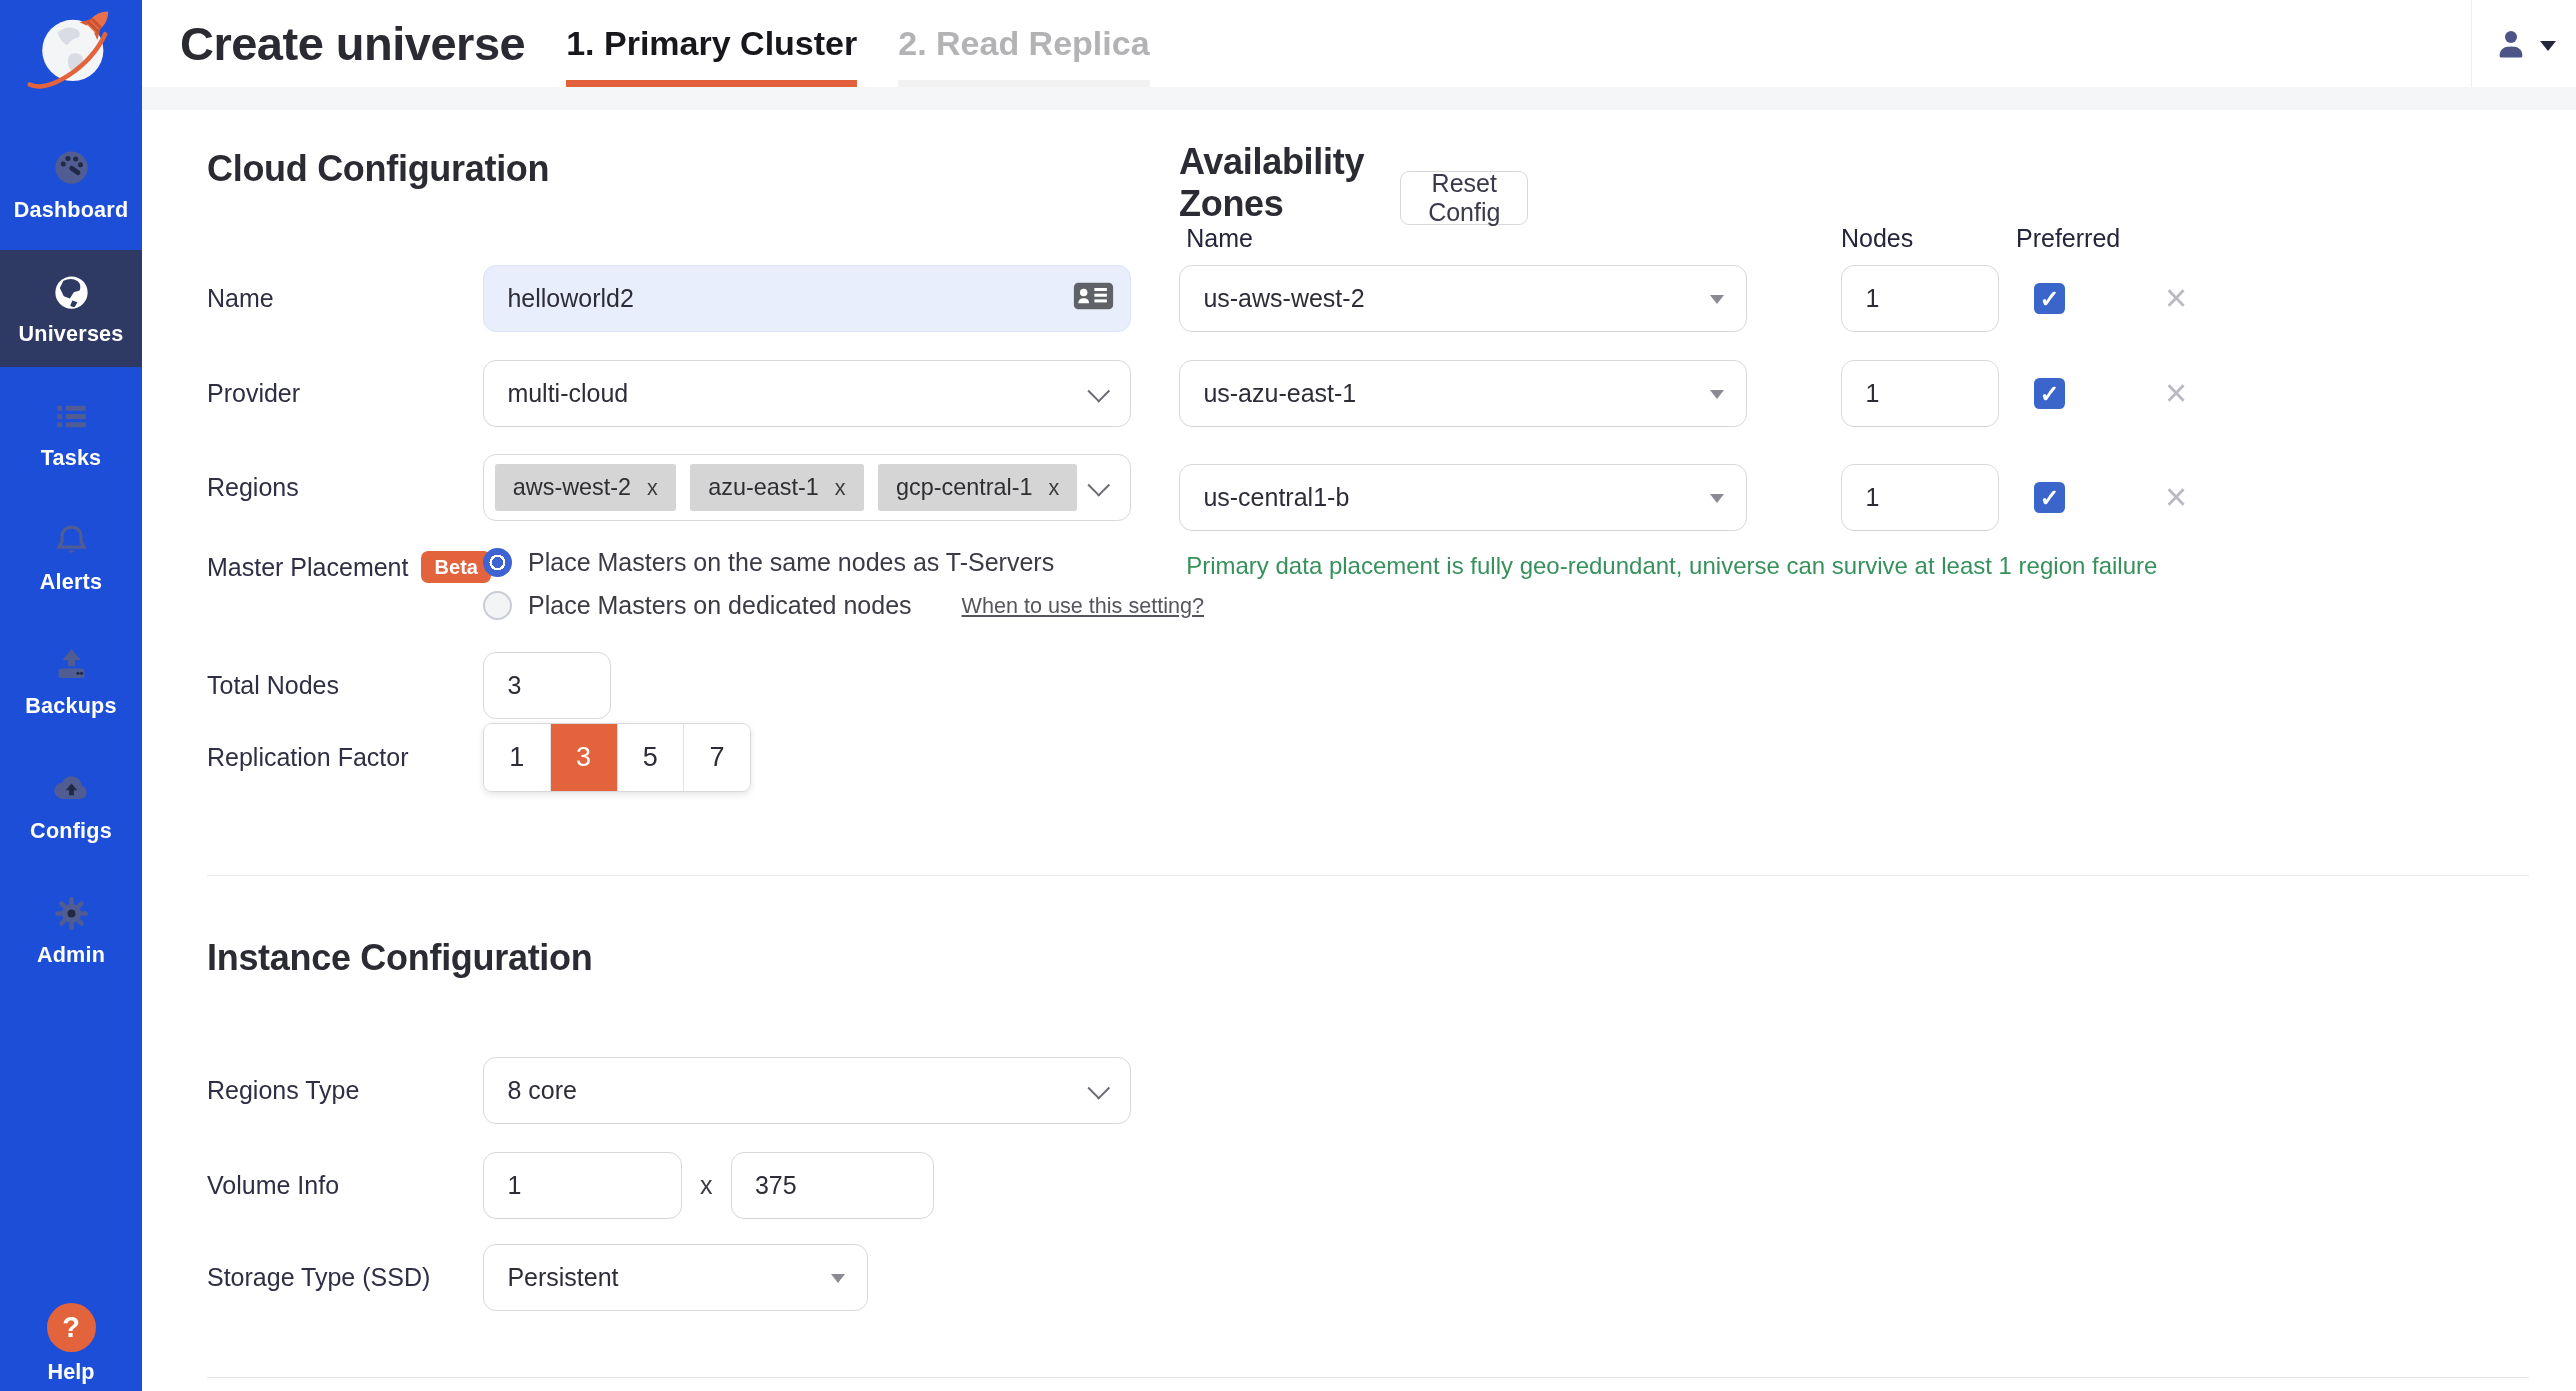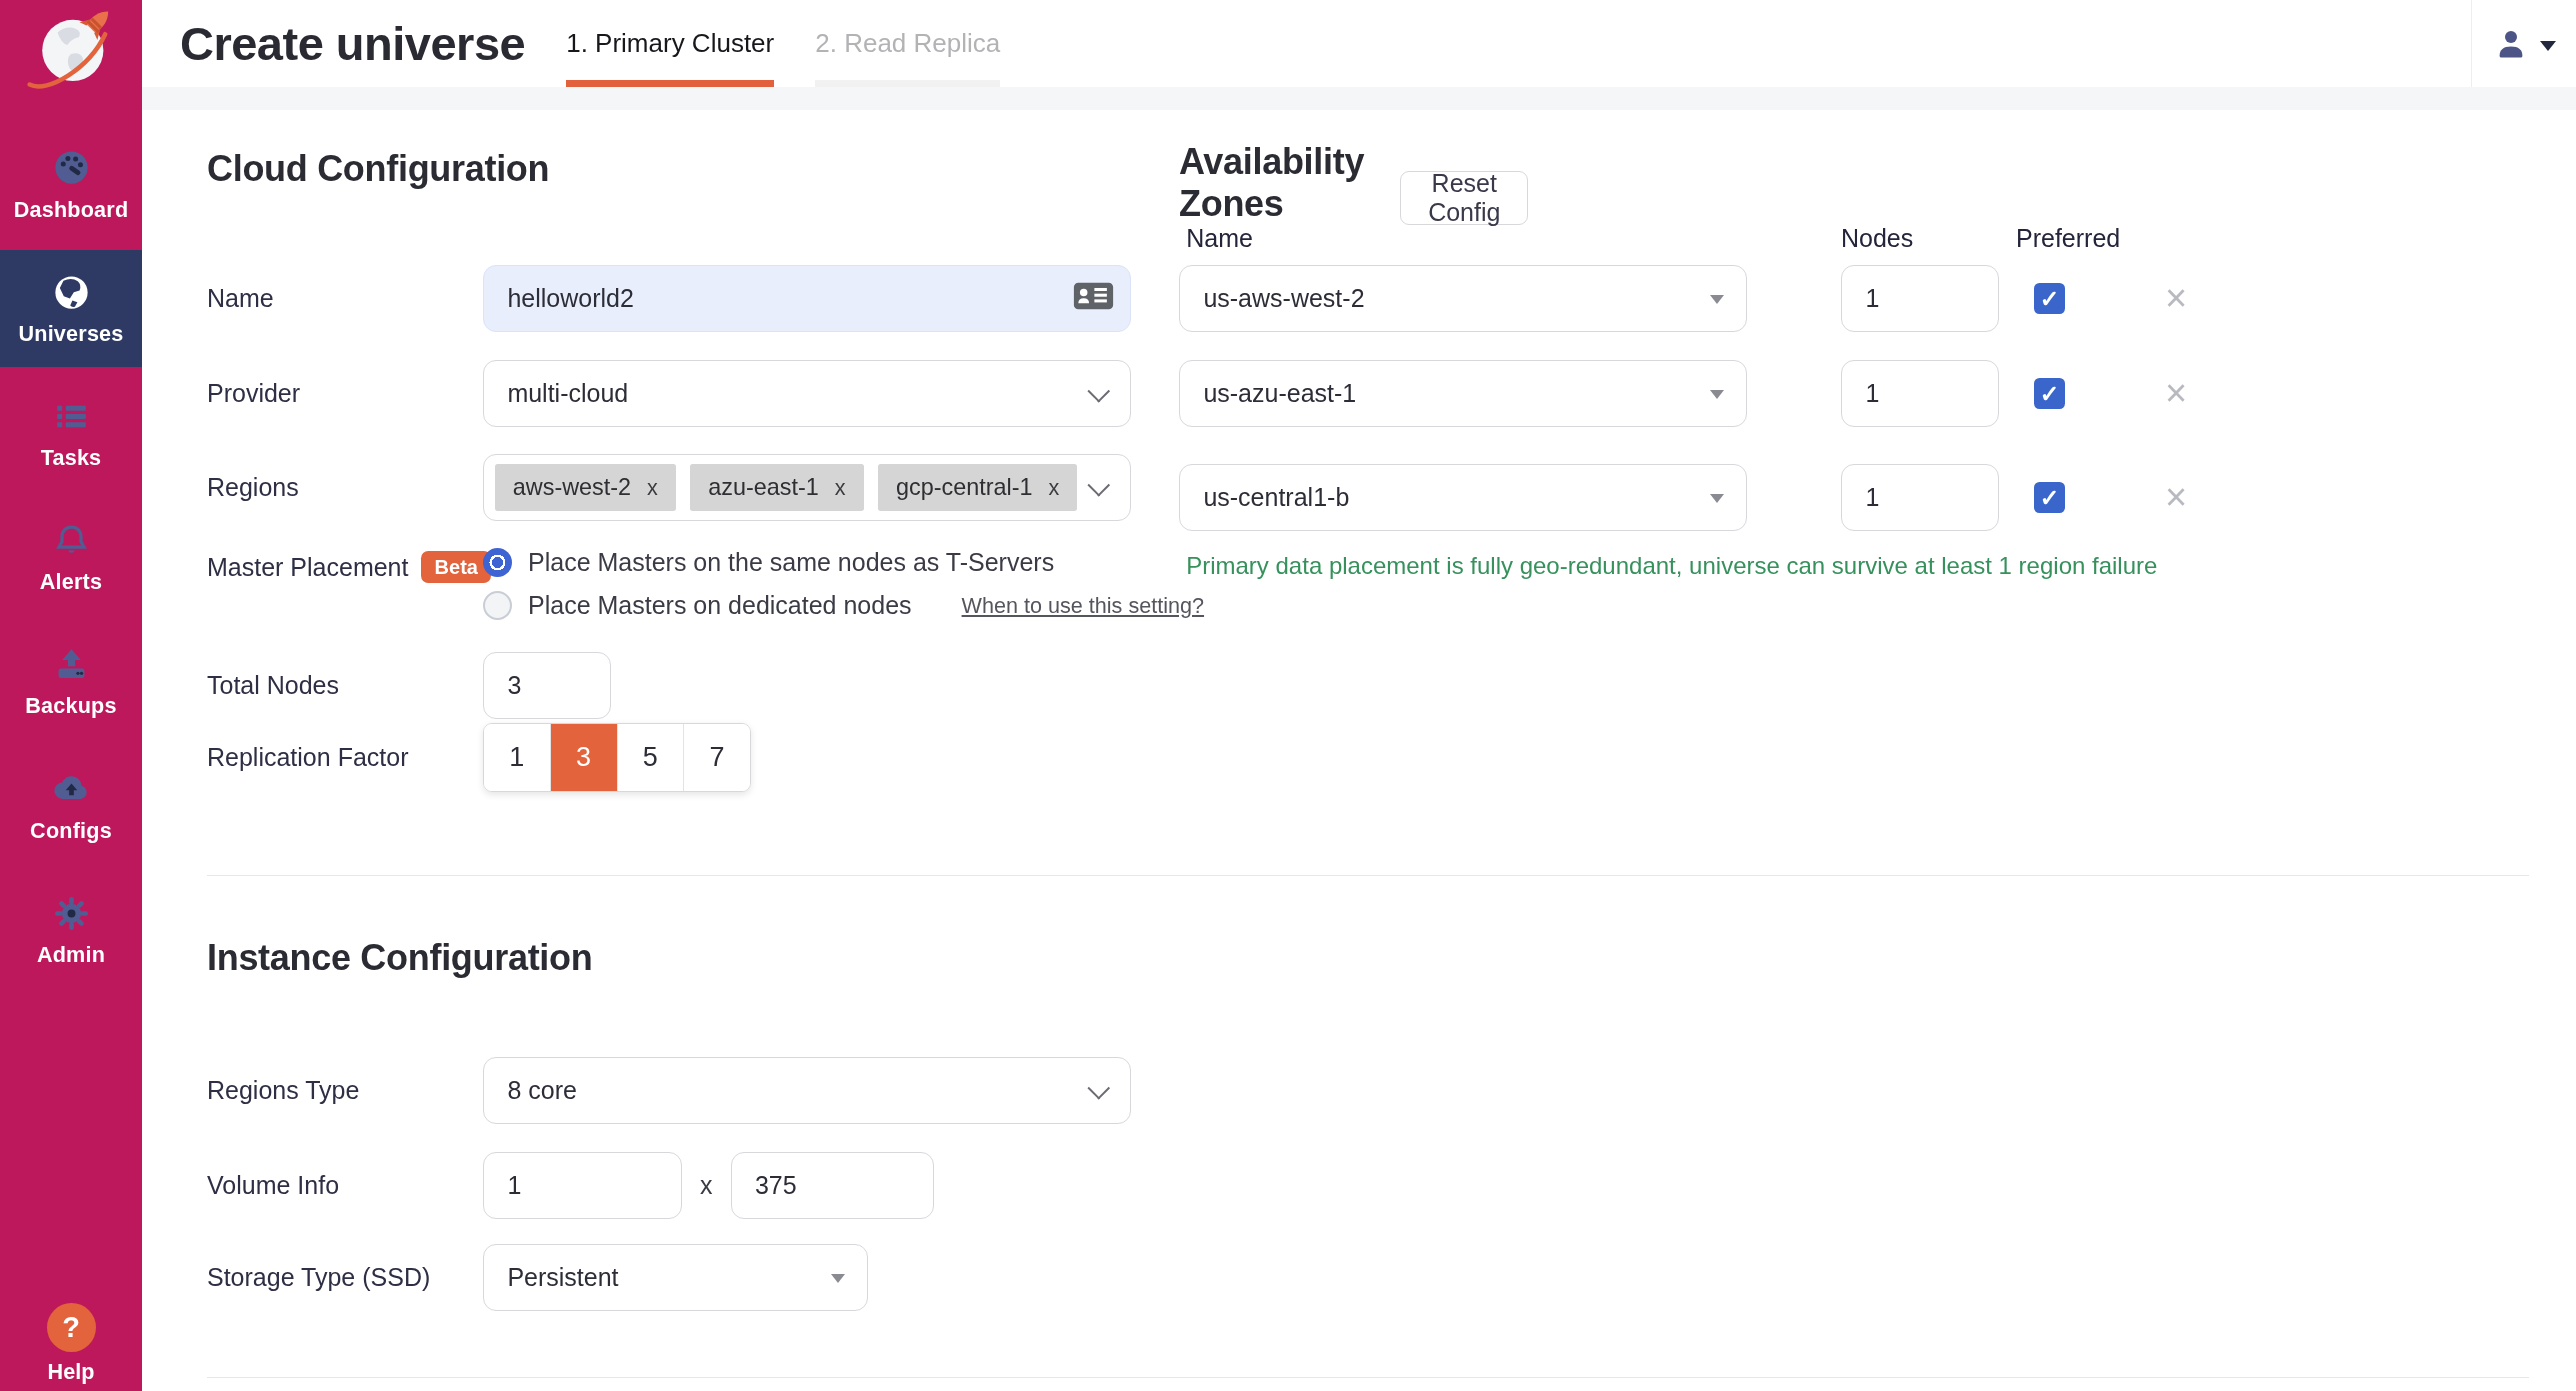--- a/index.html
+++ b/index.html
@@ -1,34 +1,34 @@
 <!DOCTYPE html>
 <html style="font-size:14.4px"><head>
 <meta charset="utf-8">
 <style>
   html,body{margin:0;padding:0;background:#fff;font-family:"Liberation Sans",sans-serif;}
   .stage{position:relative;width:2576px;height:1392px;overflow:hidden;background:#fff;}
 
   
-  .sidebar{position:absolute;left:0;top:0;width:142px;height:1392px;background:#be185d;z-index:5;}
+  .sidebar{position:absolute;left:0;top:0;width:142px;height:1392px;background:#1d4ed8;z-index:5;}
   .logo{position:absolute;left:17px;top:0;width:108px;height:99px;}
   .nav{position:absolute;left:0;top:126px;width:142px;}
   .nav-item{height:117px;margin-bottom:7.2px;display:flex;flex-direction:column;align-items:center;justify-content:center;color:#505c92;cursor:pointer;}
   .nav-item.active{background:#2e3a64;color:#ffffff;}
   .nav-icon{width:43px;height:43px;display:block;}
   .nav-label{margin-top:7.2px;font-size:21.6px;font-weight:600;color:#ffffff;letter-spacing:0.2px;}
   .help-item{position:absolute;left:0;bottom:7.2px;width:142px;display:flex;flex-direction:column;align-items:center;cursor:pointer;}
   .help-circle{width:49px;height:49px;border-radius:50%;background:#e2633c;color:#fff;font-size:29px;font-weight:bold;display:flex;align-items:center;justify-content:center;}
   .help-label{margin-top:7.2px;font-size:21.6px;font-weight:600;color:#fff;}
 
   
   .header{position:absolute;left:142px;top:0;right:0;height:87px;background:#fff;z-index:4;display:flex;align-items:stretch;}
   .page-title{font-size:47px;font-weight:bold;color:#2a2a32;align-self:center;margin-left:38px;white-space:nowrap;letter-spacing:-0.5px;}
   .tabs{display:flex;margin-left:41px;gap:41px;}
-  .tab{position:relative;display:flex;align-items:center;font-size:26px;font-weight:normal;color:#b3b3b6;cursor:pointer;white-space:nowrap;}
+  .tab{position:relative;display:flex;align-items:center;font-size:34px;font-weight:bold;color:#b3b3b6;cursor:pointer;white-space:nowrap;}
   .tab.active{color:#17171c;}
   .tab .underline{position:absolute;left:0;right:0;bottom:0;height:7.2px;background:#f1f1f1;}
   .tab.active .underline{background:#e2603c;}
   .header-right{position:absolute;right:0;top:0;height:87px;width:104px;border-left:0.9px solid #eeeeef;display:flex;align-items:center;justify-content:center;gap:10.8px;cursor:pointer;}
   .user-caret{width:0;height:0;border-left:8px solid transparent;border-right:8px solid transparent;border-top:10px solid #23283f;margin-top:5.4px;}
 
   
   .content{position:absolute;left:142px;top:87px;right:0;bottom:0;background:#fff;}
   .topband{position:absolute;left:0;top:0;right:0;height:23.4px;background:#f5f6f7;}
 

